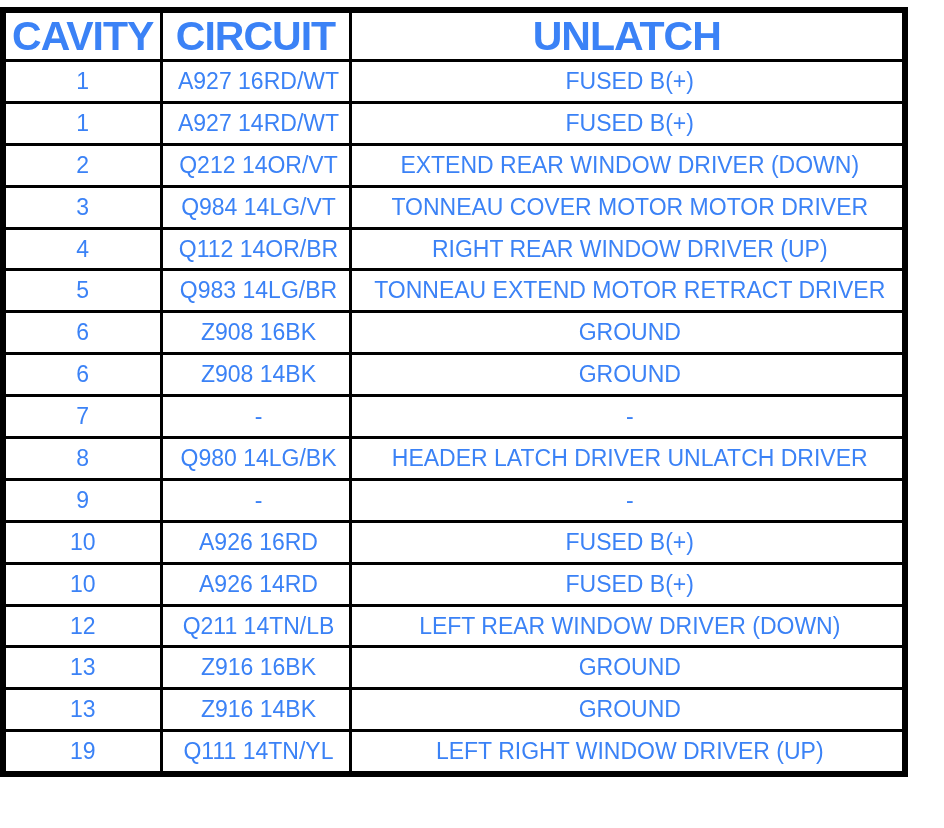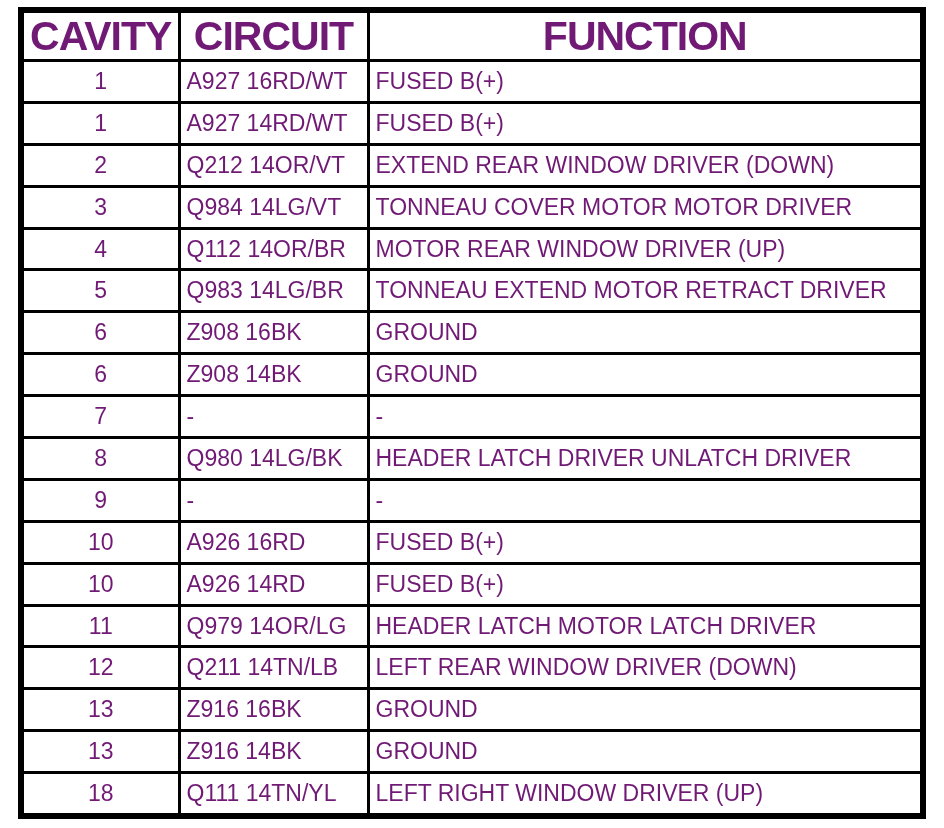--- a/index.html
+++ b/index.html
@@ -13,27 +13,27 @@
     -webkit-font-smoothing: none;
   }
   .page {
     position: relative;
     width: 944px;
     height: 828px;
     background: #ffffff;
   }
   table.pinout {
     position: absolute;
-    left: 18px;
+    left: 0;
     top: 7px;
     width: 908px;
     border-collapse: collapse;
     table-layout: fixed;
     background: #ffffff;
-    color: #701a75;
+    color: #3b82f6;
   }
   table.pinout, table.pinout th, table.pinout td {
     border: 3px solid #000000;
   }
   table.pinout {
     border: 6px solid #000000;
   }
   col.col-cavity   { width: 158px; }
   col.col-circuit  { width: 189px; }
   col.col-function { width: 555px; }
@@ -57,38 +57,38 @@
     padding: 0 0 0 6px;
     line-height: 1;
     white-space: nowrap;
     overflow: hidden;
   }
   td.cavity {
     text-align: center;
     padding: 0;
   }
   td.circuit, td.function {
-    text-align: left;
+    text-align: center;
   }
 </style>
 </head>
 <body>
 
 <div class="page">
   <table class="pinout">
     <colgroup>
       <col class="col-cavity">
       <col class="col-circuit">
       <col class="col-function">
     </colgroup>
     <thead>
       <tr>
         <th>CAVITY</th>
         <th>CIRCUIT</th>
-        <th>FUNCTION</th>
+        <th>UNLATCH</th>
       </tr>
     </thead>
     <tbody>
   <tr>
     <td class="cavity">1</td>
     <td class="circuit">A927 16RD/WT</td>
     <td class="function">FUSED B(+)</td>
   </tr>
 
   <tr>
@@ -105,21 +105,21 @@
 
   <tr>
     <td class="cavity">3</td>
     <td class="circuit">Q984 14LG/VT</td>
     <td class="function">TONNEAU COVER MOTOR MOTOR DRIVER</td>
   </tr>
 
   <tr>
     <td class="cavity">4</td>
     <td class="circuit">Q112 14OR/BR</td>
-    <td class="function">MOTOR REAR WINDOW DRIVER (UP)</td>
+    <td class="function">RIGHT REAR WINDOW DRIVER (UP)</td>
   </tr>
 
   <tr>
     <td class="cavity">5</td>
     <td class="circuit">Q983 14LG/BR</td>
     <td class="function">TONNEAU EXTEND MOTOR RETRACT DRIVER</td>
   </tr>
 
   <tr>
     <td class="cavity">6</td>
@@ -156,44 +156,39 @@
     <td class="circuit">A926 16RD</td>
     <td class="function">FUSED B(+)</td>
   </tr>
 
   <tr>
     <td class="cavity">10</td>
     <td class="circuit">A926 14RD</td>
     <td class="function">FUSED B(+)</td>
   </tr>
 
-  <tr>
-    <td class="cavity">11</td>
-    <td class="circuit">Q979 14OR/LG</td>
-    <td class="function">HEADER LATCH MOTOR LATCH DRIVER</td>
-  </tr>
 
   <tr>
     <td class="cavity">12</td>
     <td class="circuit">Q211 14TN/LB</td>
     <td class="function">LEFT REAR WINDOW DRIVER (DOWN)</td>
   </tr>
 
   <tr>
     <td class="cavity">13</td>
     <td class="circuit">Z916 16BK</td>
     <td class="function">GROUND</td>
   </tr>
 
   <tr>
     <td class="cavity">13</td>
     <td class="circuit">Z916 14BK</td>
     <td class="function">GROUND</td>
   </tr>
 
   <tr>
-    <td class="cavity">18</td>
+    <td class="cavity">19</td>
     <td class="circuit">Q111 14TN/YL</td>
     <td class="function">LEFT RIGHT WINDOW DRIVER (UP)</td>
   </tr>
 </tbody>
   </table>
 </div>
 
 </body></html>

